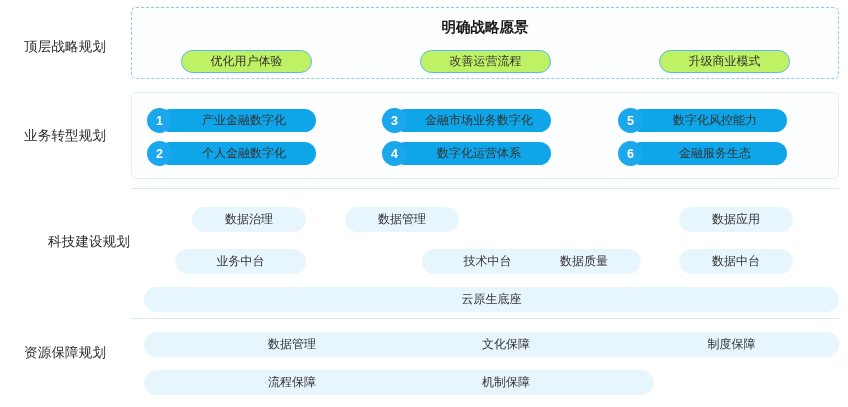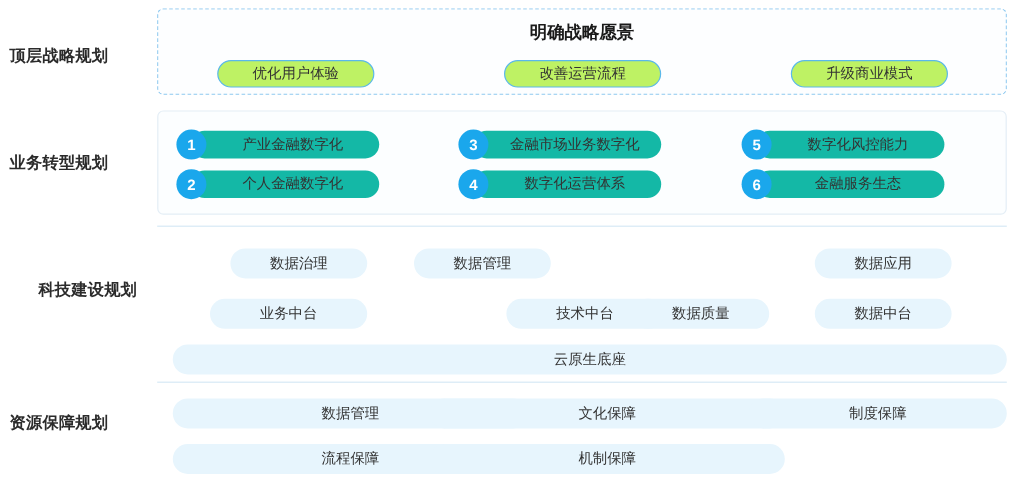--- a/index.html
+++ b/index.html
@@ -16,24 +16,24 @@
   }
   .canvas {
     position: relative;
     width: 848px;
     height: 407px;
   }
 
   
   .row-label {
     position: absolute;
-    left: 8px;
+    left: 24px;
     width: 118px;
     font-size: 13.5px;
-    font-weight: bold;
+    font-weight: normal;
     color: #2b2b2b;
     letter-spacing: 0.2px;
     white-space: nowrap;
   }
   #label-strategy { top: 38px; }
   #label-business { top: 127px; }
   #label-tech     { top: 233px; margin-left: 24px; }
   #label-resource { top: 344px; }
 
   
@@ -108,21 +108,21 @@
     justify-content: center;
     z-index: 2;
   }
   .biz-pill {
     position: absolute;
     left: 12px;
     top: 1px;
     height: 23px;
     width: 157px;
     border-radius: 12px;
-    background: #14b8a6;
+    background: #0ea5e9;
     display: flex;
     align-items: center;
     justify-content: center;
     font-size: 12px;
     color: #333333;
     padding-left: 13px;
     box-sizing: border-box;
   }
   #biz-0 { left:  15px; top: 15px; }
   #biz-1 { left:  15px; top: 48px; }

